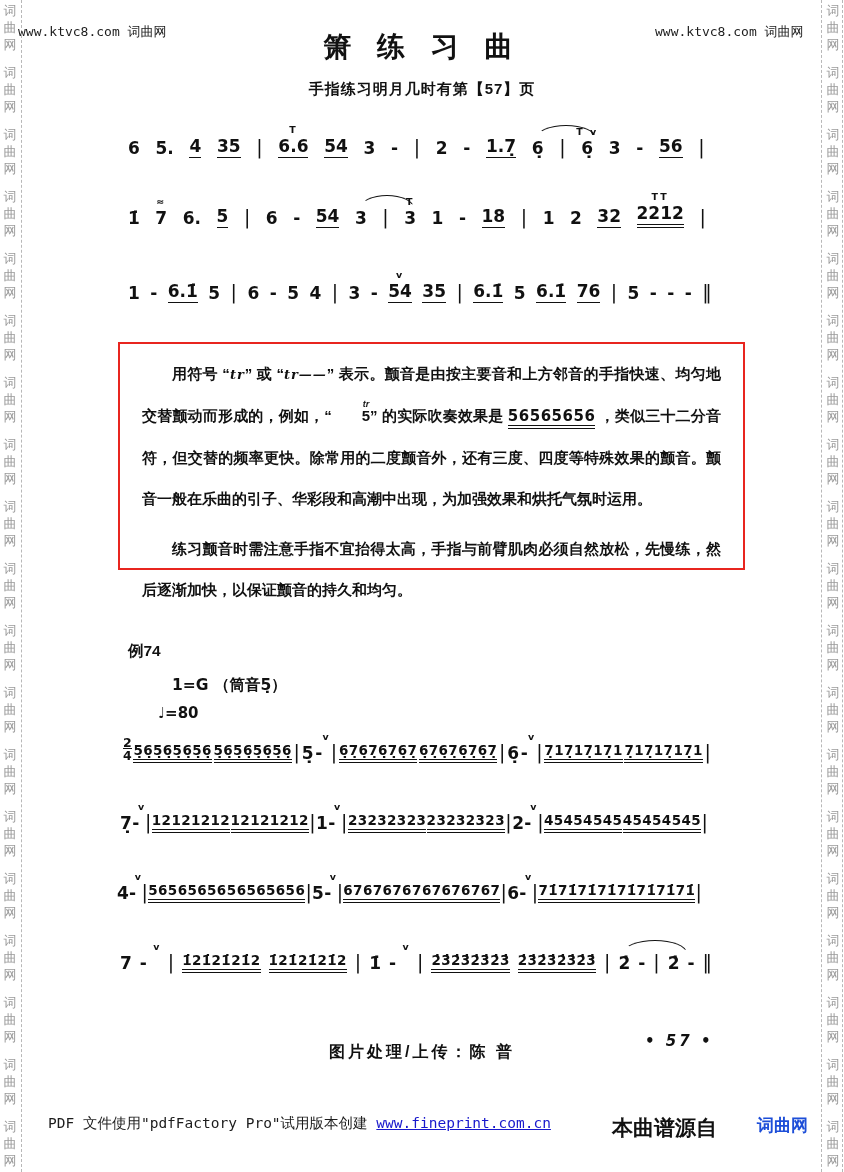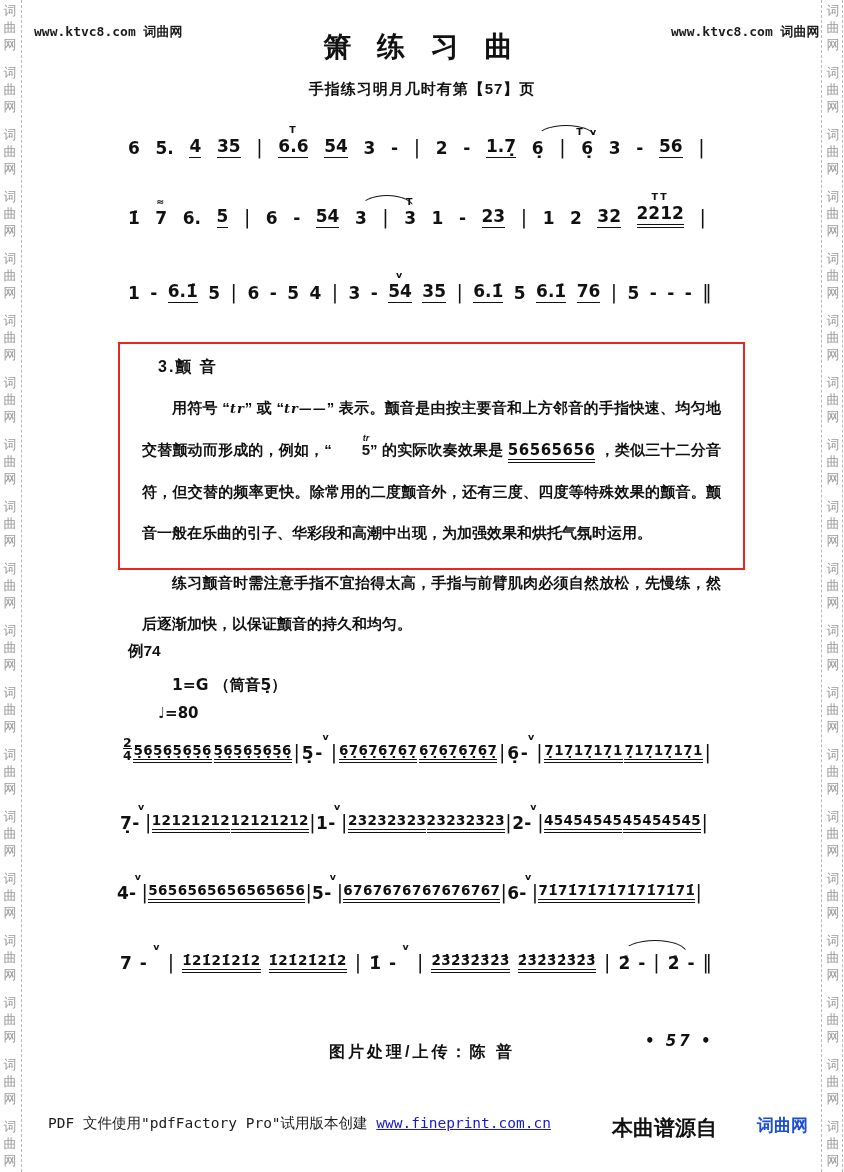--- a/index.html
+++ b/index.html
@@ -3,22 +3,22 @@
 <meta charset="utf-8">
 <style>
   html,body{margin:0;padding:0;}
   body{width:844px;height:1172px;position:relative;background:#ffffff;overflow:hidden;
        font-family:"Liberation Sans",sans-serif;color:#111;}
   
   .wm-col{position:absolute;top:2px;bottom:0;width:16px;display:flex;flex-direction:column;
           align-items:center;color:#9a9a9a;font-size:13px;line-height:17px;overflow:hidden;}
   .wm-col .grp{display:flex;flex-direction:column;align-items:center;margin-bottom:11px;}
   .dash{position:absolute;top:0;bottom:0;width:0;border-left:1px dashed #b8b8b8;}
-  .site-label{position:absolute;font-family:"DejaVu Sans Mono",monospace;font-weight:bold;
-              font-size:13px;color:#1c1c1c;white-space:nowrap;margin-left:16px;}
+  .site-label{position:absolute;font-family:"DejaVu Sans Mono",monospace;font-weight:normal;
+              font-size:13px;color:#1c1c1c;white-space:nowrap;}
   
   .title{position:absolute;left:0;right:0;top:28px;text-align:center;
          font-family:"DejaVu Serif","Liberation Serif",serif;font-weight:bold;font-size:28px;letter-spacing:8px;}
   .subtitle{position:absolute;left:0;right:0;top:80px;text-align:center;font-weight:bold;font-size:15px;letter-spacing:1px;}
   
   .score-line{position:absolute;display:flex;justify-content:space-between;align-items:flex-end;
               height:27px;font-family:"DejaVu Sans",sans-serif;font-weight:bold;font-size:17px;}
   .tok{position:relative;display:inline-block;min-width:5px;text-align:center;}
   .txt{display:inline-block;}
   .txt.u1{border-bottom:1.6px solid #111;padding-bottom:1px;}
@@ -294,21 +294,21 @@
       <span class="tok"><span class="txt u1">5</span></span>
       <span class="tok"><span class="txt bar">|</span></span>
       <span class="tok"><span class="txt">6</span></span>
       <span class="tok"><span class="txt">-</span></span>
       <span class="tok"><span class="txt u1">54</span></span>
       <span class="tok"><span class="txt">3</span><i class="arc" style="width: 52px;"></i></span>
       <span class="tok"><span class="txt bar">|</span></span>
       <span class="tok"><span class="txt">3</span><i class="sup">T</i></span>
       <span class="tok"><span class="txt">1</span></span>
       <span class="tok"><span class="txt">-</span></span>
-      <span class="tok"><span class="txt u1">23</span></span>
+      <span class="tok"><span class="txt u1">18</span></span>
       <span class="tok"><span class="txt bar">|</span></span>
       <span class="tok"><span class="txt">1</span></span>
       <span class="tok"><span class="txt">2</span></span>
       <span class="tok"><span class="txt u1">32</span></span>
       <span class="tok"><span class="txt u2">2212</span><i class="sup">TT</i></span>
       <span class="tok"><span class="txt bar">|</span></span>
     </div>
     <div class="score-line" style="left: 128px; top: 276px; width: 584px;">
       <span class="tok"><span class="txt">1</span></span>
       <span class="tok"><span class="txt">-</span></span>
@@ -332,21 +332,20 @@
       <span class="tok"><span class="txt bar">|</span></span>
       <span class="tok"><span class="txt">5</span></span>
       <span class="tok"><span class="txt">-</span></span>
       <span class="tok"><span class="txt">-</span></span>
       <span class="tok"><span class="txt">-</span></span>
       <span class="tok"><span class="txt bar">‖</span></span>
     </div>
   </div>
 
 <div class="red-box">
-  <h3>3.颤  音</h3>
   <div id="trill-paragraphs">
       <p><span>用符号 “</span><span class="tr-i">tr</span><span>” 或 “</span><span class="tr-i">tr——</span><span>” 表示。颤音是由按主要音和上方邻音的手指快速、均匀地交替颤动而形成的，例如，“</span><span class="r-sup">5<i class="sup">tr</i></span><span>” 的实际吹奏效果是 </span><span class="u2run">56565656</span><span> ，类似三十二分音符，但交替的频率更快。除常用的二度颤音外，还有三度、四度等特殊效果的颤音。颤音一般在乐曲的引子、华彩段和高潮中出现，为加强效果和烘托气氛时运用。</span></p>
       <p><span>练习颤音时需注意手指不宜抬得太高，手指与前臂肌肉必须自然放松，先慢练，然后逐渐加快，以保证颤音的持久和均匀。</span></p>
     </div>
 </div>
 
 <div class="ex-label">例74</div>
 <div class="ex-key">1=G （筒音5̣）</div>
 <div class="ex-tempo">♩=80</div>
 

